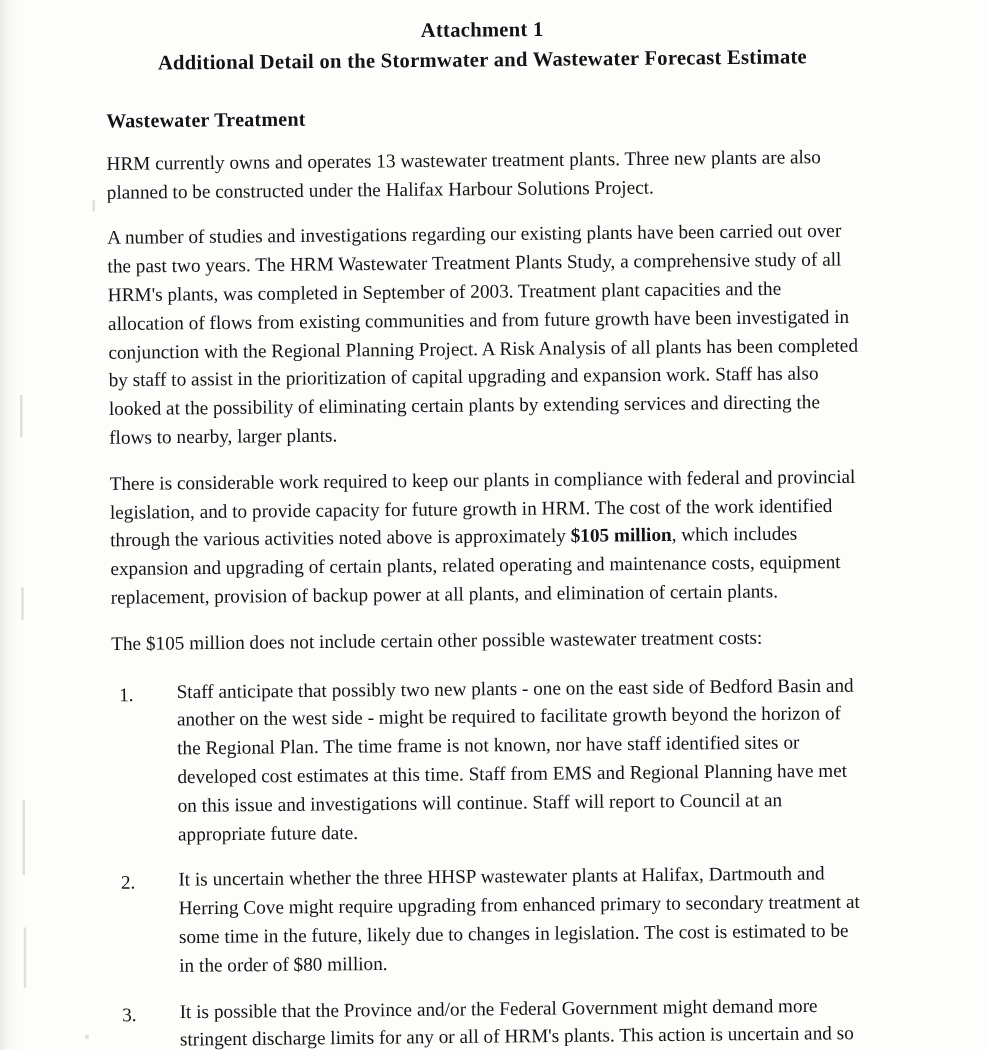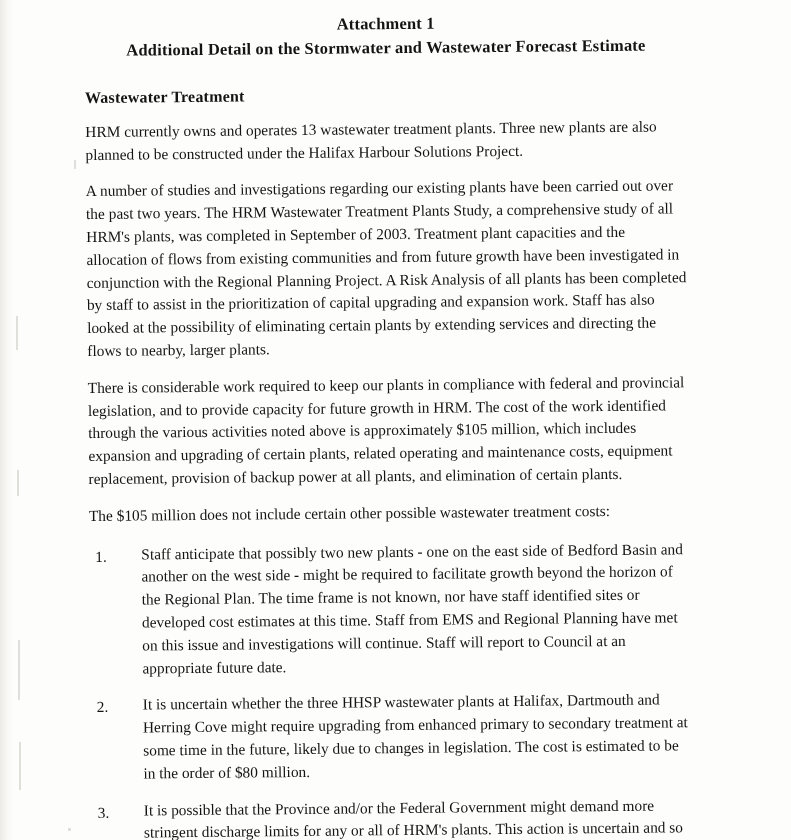--- a/index.html
+++ b/index.html
@@ -88,21 +88,21 @@
     margin-bottom: 14px;
     font-size: 15.4px;
     line-height: 1.48;
   }
   ol.numbered li .num {
     position: absolute;
     left: 6px;
     top: 2px;
     font-size: 15.4px;
   }
-  .bold-inline { font-weight: normal; margin-top: 24px; }
+  .bold-inline { font-weight: bold; margin-top: 24px; }
 </style>
 </head>
 <body>
 
 <div class="page">
   <div class="scan-edge-left"></div>
 
   <div class="scan-speck" style="left:74px; top:160px; width:2px; height:9px;"></div>
   <div class="scan-speck" style="left:16px; top:316px; width:2px; height:34px;"></div>
   <div class="scan-speck" style="left:17px; top:470px; width:2px; height:26px;"></div>

